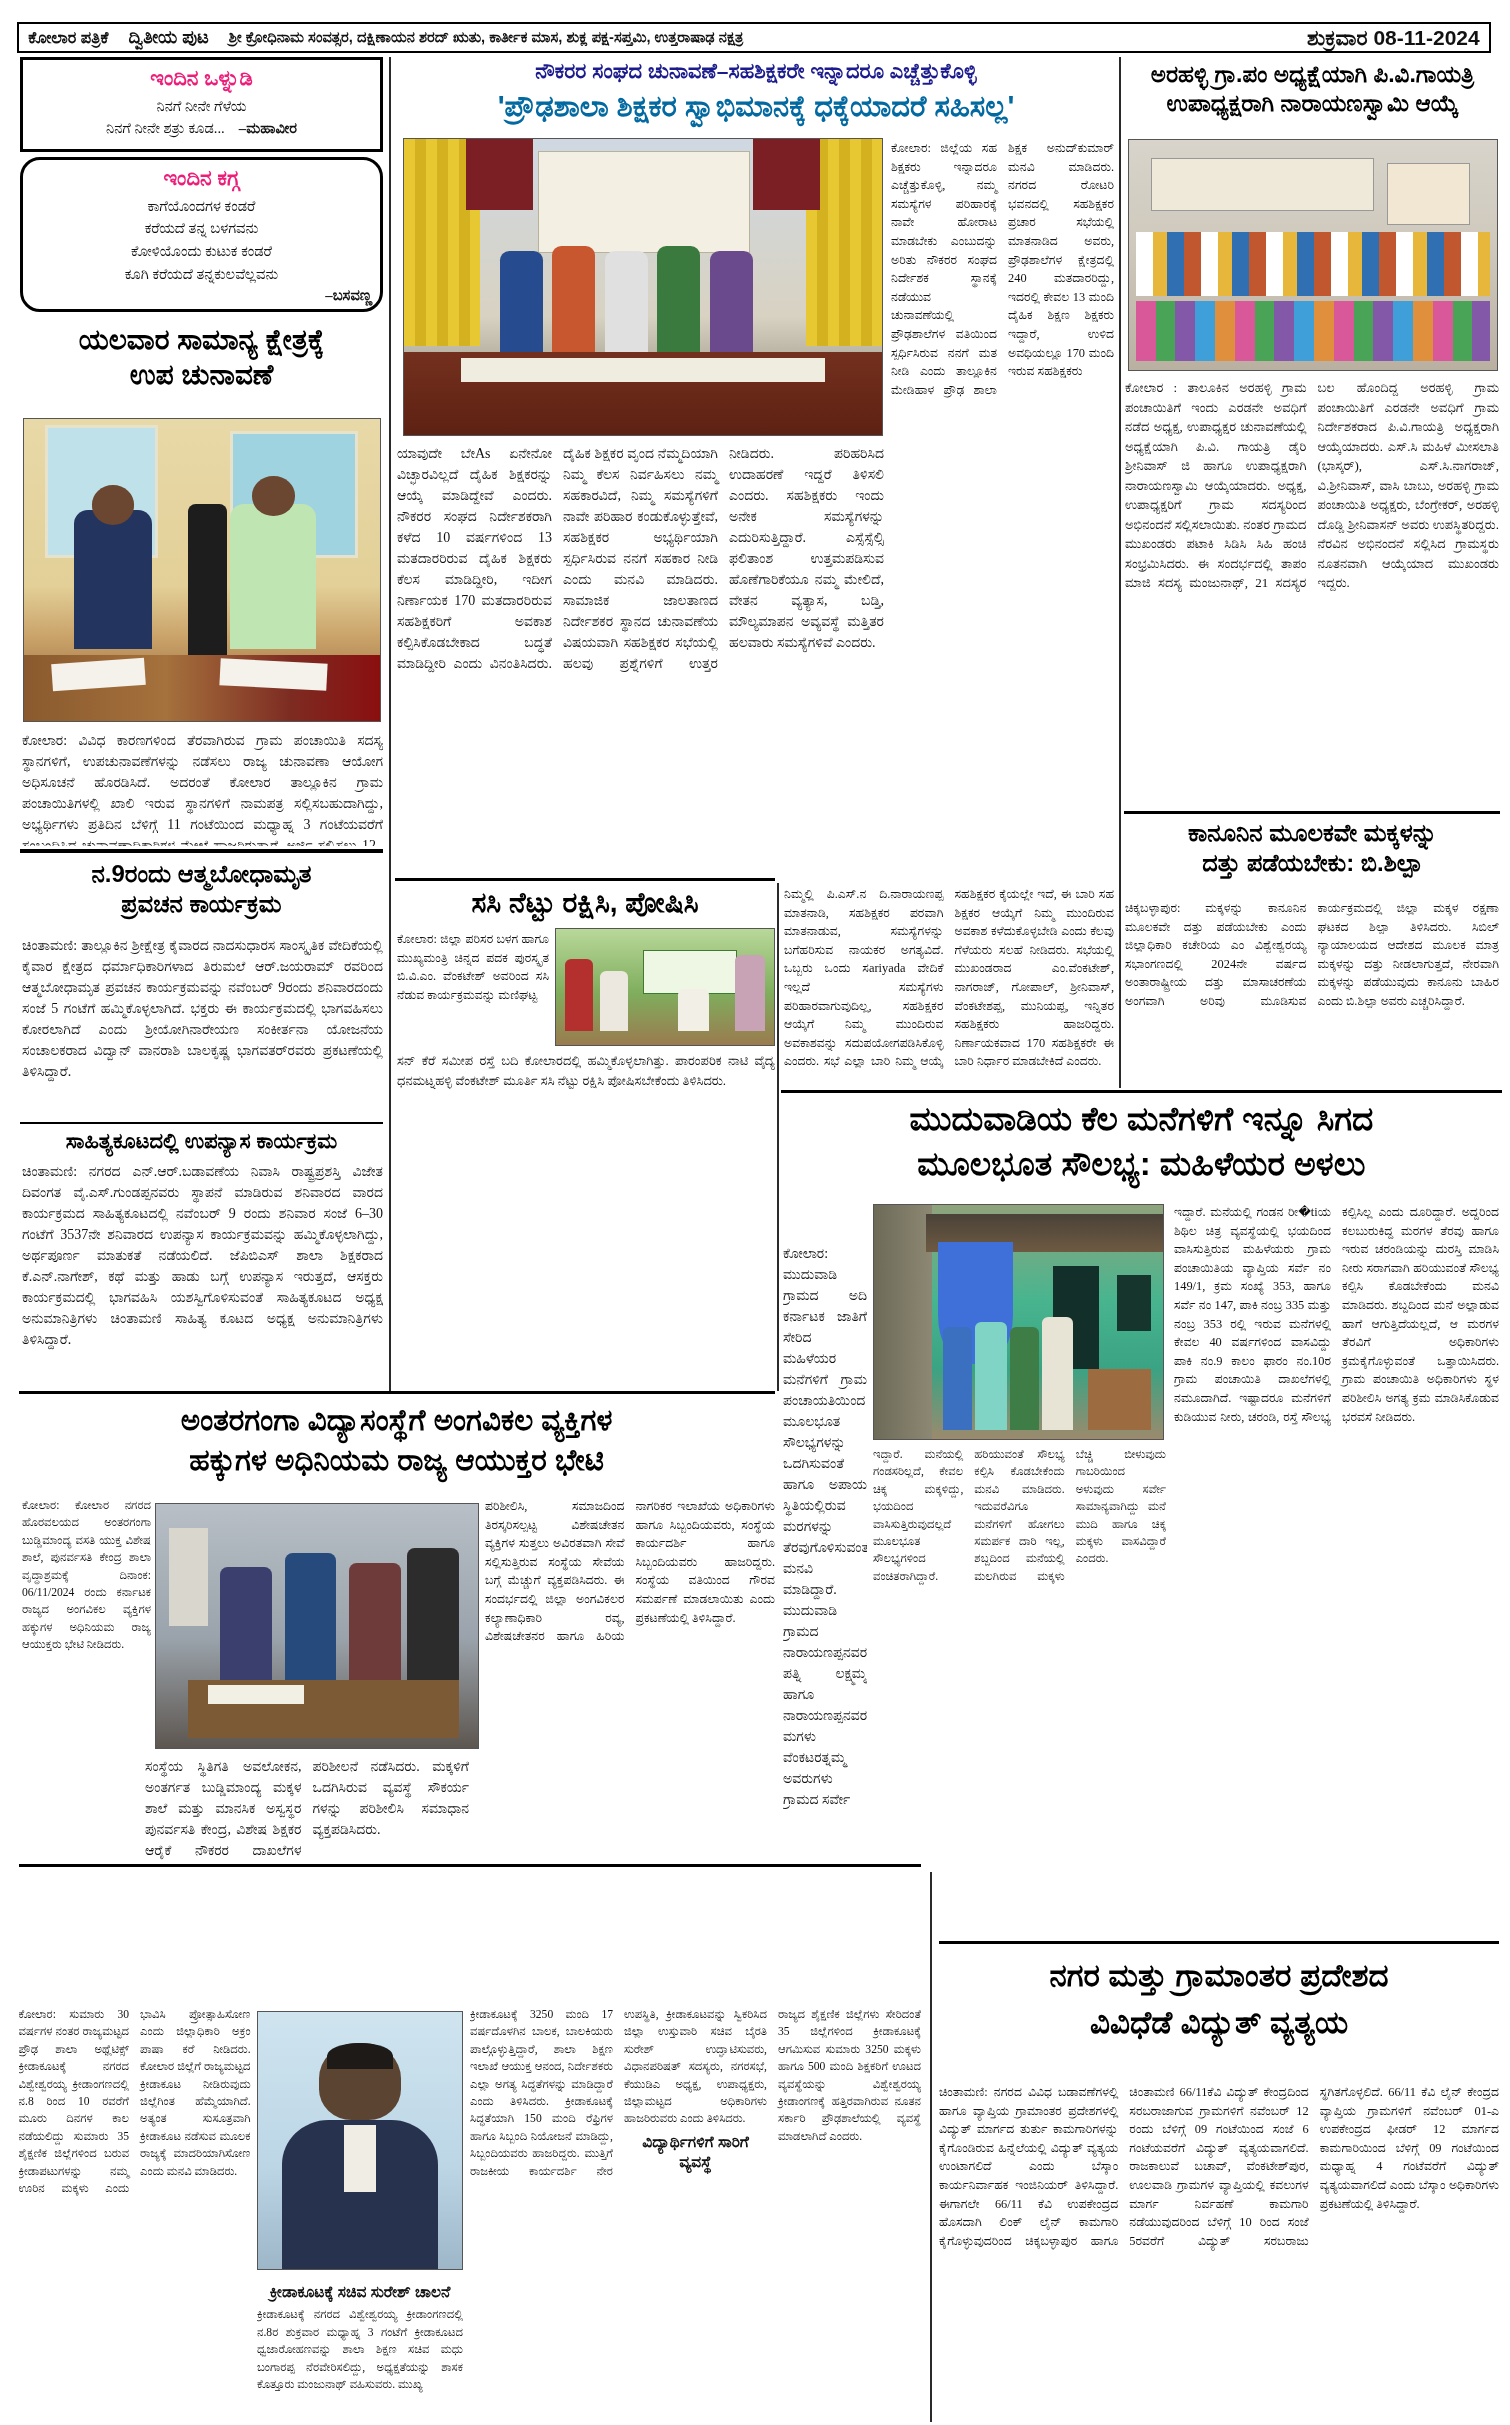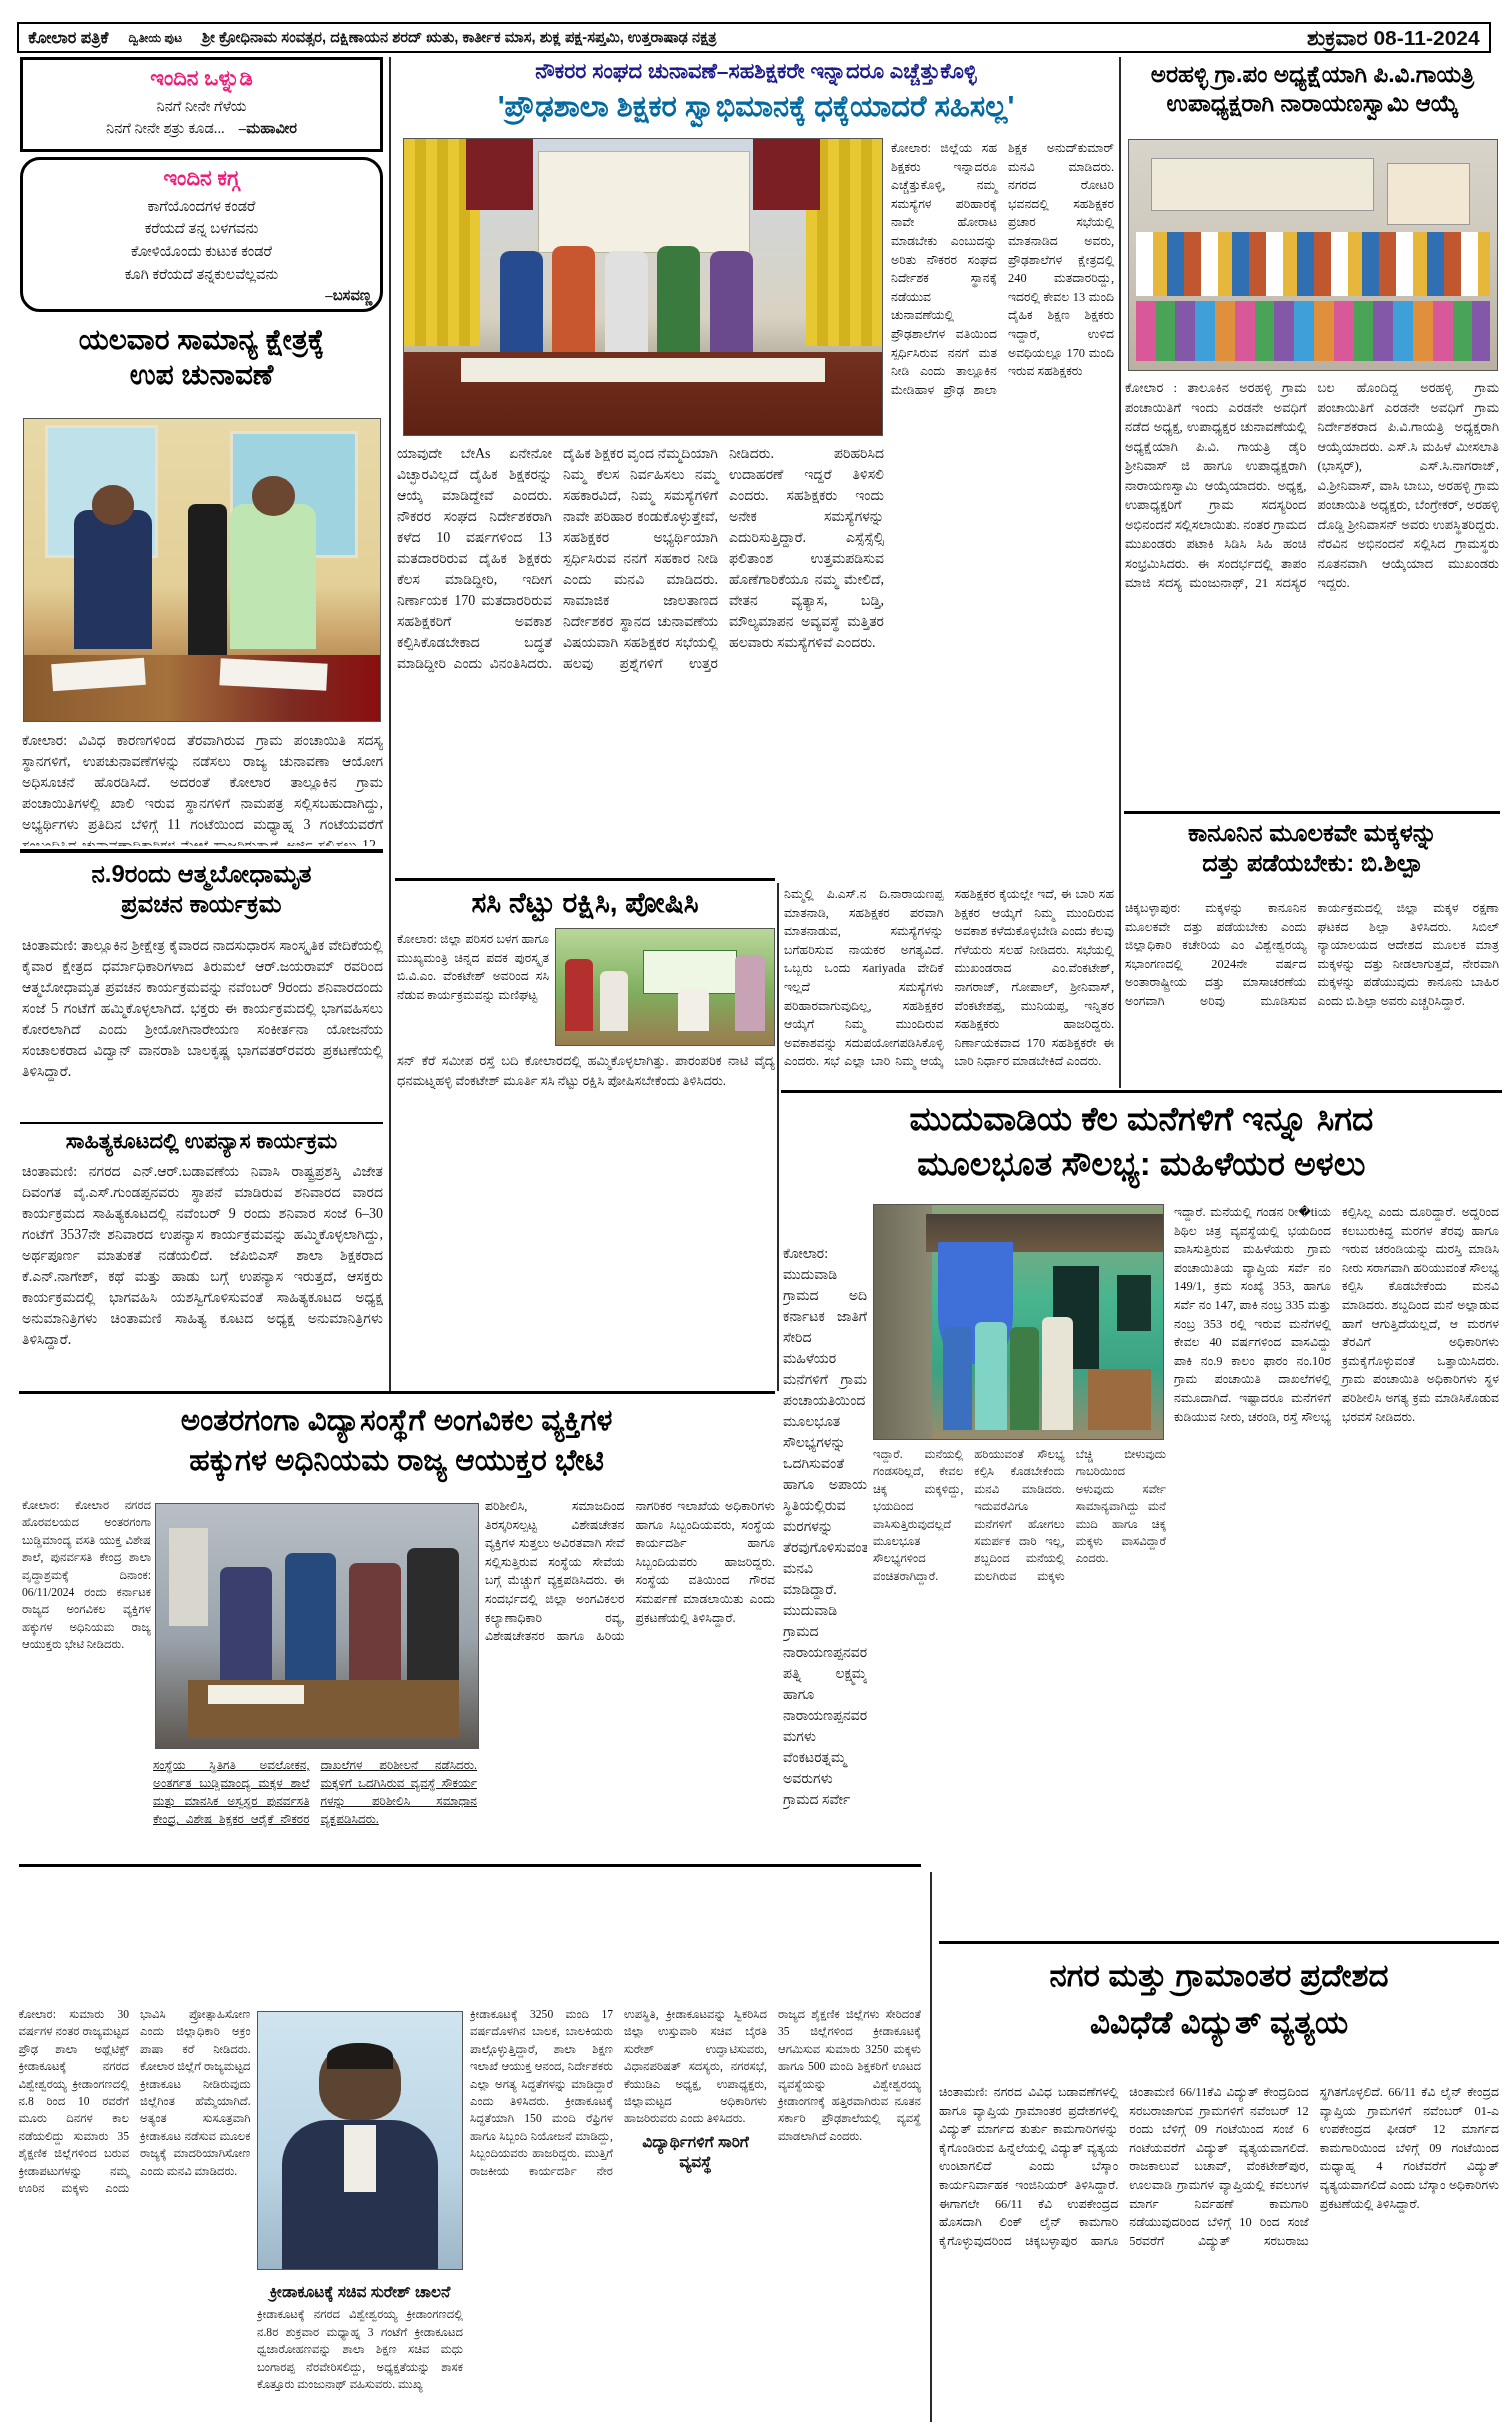--- a/index.html
+++ b/index.html
@@ -6,21 +6,21 @@
   #page{position:relative;width:1510px;height:2426px;background:#ffffff;
         font-family:"Liberation Serif","DejaVu Serif",serif;color:#111;overflow:hidden;}
   .abs{position:absolute;}
   .rule-h{position:absolute;background:#000;height:3.9px;}
   .rule-v{position:absolute;background:#2a2a2a;width:1.5px;}
   
   #masthead{left:17px;top:22px;width:1474px;height:31px;border:2.3px solid #000;
             display:flex;align-items:center;gap:20px;padding:0 9.3px;box-sizing:border-box;
             font-family:"Liberation Sans","DejaVu Sans",sans-serif;justify-content:center;}
   #masthead .mname{font-weight:bold;font-size:16.3px;}
-  #masthead .mpage{font-weight:bold;font-size:12px;}
+  #masthead .mpage{font-weight:bold;font-size:18px;}
   #masthead .malm{font-weight:bold;font-size:14.7px;flex:1;}
   #masthead .mdate{font-weight:bold;font-size:21px;white-space:nowrap;}
   
   .fbox{border:3.1px solid #000;box-sizing:border-box;padding:4.6px 7.7px;text-align:center;}
   .fbox .ftitle{font-family:"Liberation Sans","DejaVu Sans",sans-serif;font-weight:bold;
                 font-size:21px;color:#ed1e79;margin:1.5px 0 4.6px 0;}
   .fbox .fline{font-size:14.7px;line-height:1.55;}
   .fbox .fattr{font-weight:bold;font-size:14.7px;text-align:right;margin-top:1.5px;}
   
   .hl{font-family:"Liberation Sans","DejaVu Sans",sans-serif;font-weight:bold;
@@ -202,21 +202,21 @@
   <div class="photo" style="left:155px;top:1503px;width:324px;height:246px;background:linear-gradient(180deg,#b8bfc6 0%,#9aa3ab 55%,#5d5650 100%);">
     <div style="left:4%;top:10%;width:12%;height:40%;background:#d9d6cd;"></div>
     <div style="left:20%;top:26%;width:16%;height:48%;background:#3a3f6e;border-radius:7.7px 7.7px 0 0;"></div>
     <div style="left:40%;top:20%;width:16%;height:54%;background:#274a7c;border-radius:7.7px 7.7px 0 0;"></div>
     <div style="left:60%;top:24%;width:16%;height:50%;background:#6e3a3a;border-radius:7.7px 7.7px 0 0;"></div>
     <div style="left:78%;top:18%;width:16%;height:56%;background:#2c2c2c;border-radius:7.7px 7.7px 0 0;"></div>
     <div style="left:10%;top:72%;width:84%;height:24%;background:#7c5a36;"></div>
     <div style="left:16%;top:74%;width:30%;height:8%;background:#f2efe4;"></div>
   </div>
 
-  <div class="abs bodytxt cols2" style="left:153px;top:1756px;width:324px;height:105px;font-size:12px;text-decoration:underline;">ಸಂಸ್ಥೆಯ ಸ್ಥಿತಿಗತಿ ಅವಲೋಕನ, ಅಂತರ್ಗತ ಬುಡ್ಡಿಮಾಂದ್ಯ ಮಕ್ಕಳ ಶಾಲೆ ಮತ್ತು ಮಾನಸಿಕ ಅಸ್ವಸ್ಥರ ಪುನರ್ವಸತಿ ಕೇಂದ್ರ, ವಿಶೇಷ ಶಿಕ್ಷಕರ ಆರೈಕೆ ನೌಕರರ ದಾಖಲೆಗಳ ಪರಿಶೀಲನೆ ನಡೆಸಿದರು. ಮಕ್ಕಳಿಗೆ ಒದಗಿಸಿರುವ ವ್ಯವಸ್ಥೆ ಸೌಕರ್ಯ ಗಳನ್ನು ಪರಿಶೀಲಿಸಿ ಸಮಾಧಾನ ವ್ಯಕ್ತಪಡಿಸಿದರು.</div>
+  <div class="abs bodytxt cols2" style="left:145px;top:1756px;width:324px;height:105px;font-size:14px;">ಸಂಸ್ಥೆಯ ಸ್ಥಿತಿಗತಿ ಅವಲೋಕನ, ಅಂತರ್ಗತ ಬುಡ್ಡಿಮಾಂದ್ಯ ಮಕ್ಕಳ ಶಾಲೆ ಮತ್ತು ಮಾನಸಿಕ ಅಸ್ವಸ್ಥರ ಪುನರ್ವಸತಿ ಕೇಂದ್ರ, ವಿಶೇಷ ಶಿಕ್ಷಕರ ಆರೈಕೆ ನೌಕರರ ದಾಖಲೆಗಳ ಪರಿಶೀಲನೆ ನಡೆಸಿದರು. ಮಕ್ಕಳಿಗೆ ಒದಗಿಸಿರುವ ವ್ಯವಸ್ಥೆ ಸೌಕರ್ಯ ಗಳನ್ನು ಪರಿಶೀಲಿಸಿ ಸಮಾಧಾನ ವ್ಯಕ್ತಪಡಿಸಿದರು.</div>
 
   <div class="abs bodytxt cols2" style="left:485px;top:1497px;width:290px;height:364px;font-size:12.4px;">ಪರಿಶೀಲಿಸಿ, ಸಮಾಜದಿಂದ ತಿರಸ್ಕರಿಸಲ್ಪಟ್ಟ ವಿಶೇಷಚೇತನ ವ್ಯಕ್ತಿಗಳ ಸುತ್ತಲು ಅವಿರತವಾಗಿ ಸೇವೆ ಸಲ್ಲಿಸುತ್ತಿರುವ ಸಂಸ್ಥೆಯ ಸೇವೆಯ ಬಗ್ಗೆ ಮೆಚ್ಚುಗೆ ವ್ಯಕ್ತಪಡಿಸಿದರು. ಈ ಸಂದರ್ಭದಲ್ಲಿ ಜಿಲ್ಲಾ ಅಂಗವಿಕಲರ ಕಲ್ಯಾಣಾಧಿಕಾರಿ ರವ್ಯ, ವಿಶೇಷಚೇತನರ ಹಾಗೂ ಹಿರಿಯ ನಾಗರಿಕರ ಇಲಾಖೆಯ ಅಧಿಕಾರಿಗಳು ಹಾಗೂ ಸಿಬ್ಬಂದಿಯವರು, ಸಂಸ್ಥೆಯ ಕಾರ್ಯದರ್ಶಿ ಹಾಗೂ ಸಿಬ್ಬಂದಿಯವರು ಹಾಜರಿದ್ದರು. ಸಂಸ್ಥೆಯ ವತಿಯಿಂದ ಗೌರವ ಸಮರ್ಪಣೆ ಮಾಡಲಾಯಿತು ಎಂದು ಪ್ರಕಟಣೆಯಲ್ಲಿ ತಿಳಿಸಿದ್ದಾರೆ.</div>
 
   <div class="rule-h" style="left:18.6px;top:1864px;width:902px;height:3.1px;"></div>
 
   <div class="abs bodytxt cols2" style="left:18.6px;top:2006px;width:232px;height:415px;font-size:11.6px;">ಕೋಲಾರ: ಸುಮಾರು 30 ವರ್ಷಗಳ ನಂತರ ರಾಜ್ಯಮಟ್ಟದ ಪ್ರೌಢ ಶಾಲಾ ಅಥ್ಲೆಟಿಕ್ಸ್ ಕ್ರೀಡಾಕೂಟಕ್ಕೆ ನಗರದ ವಿಶ್ವೇಶ್ವರಯ್ಯ ಕ್ರೀಡಾಂಗಣದಲ್ಲಿ ನ.8 ರಿಂದ 10 ರವರೆಗೆ ಮೂರು ದಿನಗಳ ಕಾಲ ನಡೆಯಲಿದ್ದು ಸುಮಾರು 35 ಶೈಕ್ಷಣಿಕ ಜಿಲ್ಲೆಗಳಿಂದ ಬರುವ ಕ್ರೀಡಾಪಟುಗಳನ್ನು ನಮ್ಮ ಊರಿನ ಮಕ್ಕಳು ಎಂದು ಭಾವಿಸಿ ಪ್ರೋತ್ಸಾಹಿಸೋಣ ಎಂದು ಜಿಲ್ಲಾಧಿಕಾರಿ ಅಕ್ರಂ ಪಾಷಾ ಕರೆ ನೀಡಿದರು. ಕೋಲಾರ ಜಿಲ್ಲೆಗೆ ರಾಜ್ಯಮಟ್ಟದ ಕ್ರೀಡಾಕೂಟ ನೀಡಿರುವುದು ಜಿಲ್ಲೆಗಿಂತ ಹೆಮ್ಮೆಯಾಗಿದೆ. ಅತ್ಯಂತ ಸುಸೂತ್ರವಾಗಿ ಕ್ರೀಡಾಕೂಟ ನಡೆಸುವ ಮೂಲಕ ರಾಜ್ಯಕ್ಕೆ ಮಾದರಿಯಾಗಿಸೋಣ ಎಂದು ಮನವಿ ಮಾಡಿದರು.</div>
 
   <div class="photo" style="left:257px;top:2011px;width:206px;height:259px;background:linear-gradient(180deg,#cfe4ef 0%,#bcd6e6 60%,#9db6c8 100%);">
     <div style="left:30%;top:12%;width:40%;height:30%;background:#5c4433;border-radius:46% 46% 40% 40%;"></div>
     <div style="left:34%;top:12%;width:32%;height:10%;background:#1d1a17;border-radius:50% 50% 0 0;"></div>

